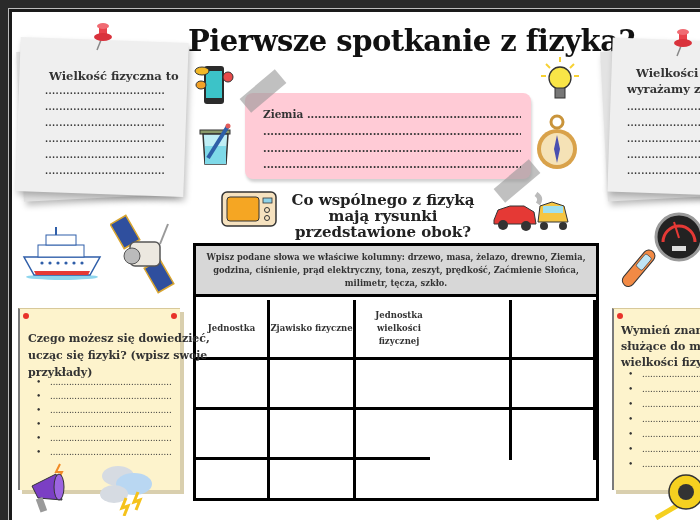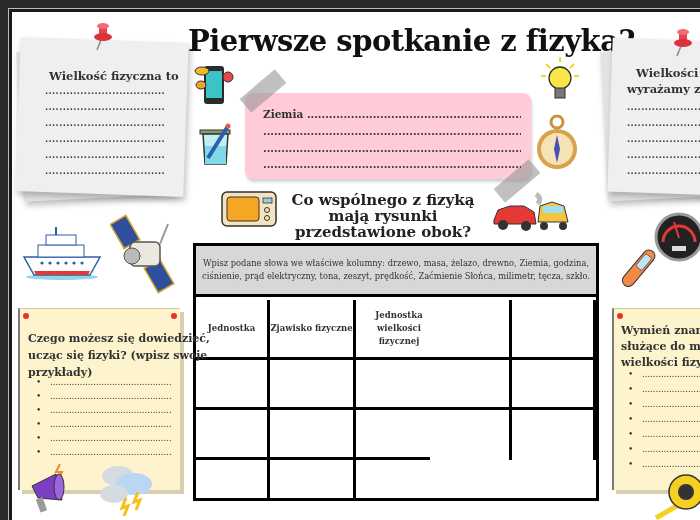--- a/index.html
+++ b/index.html
@@ -32,21 +32,21 @@
   .pink-line { position: absolute; font-size: 10.5px; font-weight: bold; color: #333; white-space: nowrap; overflow: hidden; }
 
   .question { position: absolute; left: 288px; top: 192px; width: 190px; text-align: center;
     font-size: 15px; font-weight: bold; color: #222; line-height: 16px; }
 
   
   .sort-table { position: absolute; left: 193px; top: 243px; width: 406px; height: 258px;
     border: 3px solid #000; background: #fff; }
   .table-instr { position: absolute; left: 0; top: 0; width: 400px; height: 51px; background: #d7d7d7;
     border-bottom: 3px solid #000; display: flex; align-items: center; justify-content: center;
-    text-align: center; font-size: 8.3px; font-weight: normal; color: #333; line-height: 13px; padding: 0 6px; }
+    text-align: center; font-size: 8.3px; font-weight: bold; color: #333; line-height: 13px; padding: 0 6px; }
   .grid { position: absolute; left: 0; top: 54px; width: 400px; height: 198px; display: grid;
     grid-template-columns: 74px 86px 74px 82px 84px;
     grid-template-rows: 60px 50px 50px 38px; }
   .cell { border-right: 3px solid #000; border-bottom: 3px solid #000; display: flex; align-items: center;
     justify-content: center; text-align: center; font-size: 8.5px; font-weight: bold; color: #333; line-height: 13px; }
   .cell.last-col { border-right: none; padding-left: 12px; }
   .cell.last-row { border-bottom: none; }
 
   
   .yellow { position: absolute; background: #fdf3cc; border-left: 2px solid #7a7a7a; border-top: 1px solid #d8c99a;

